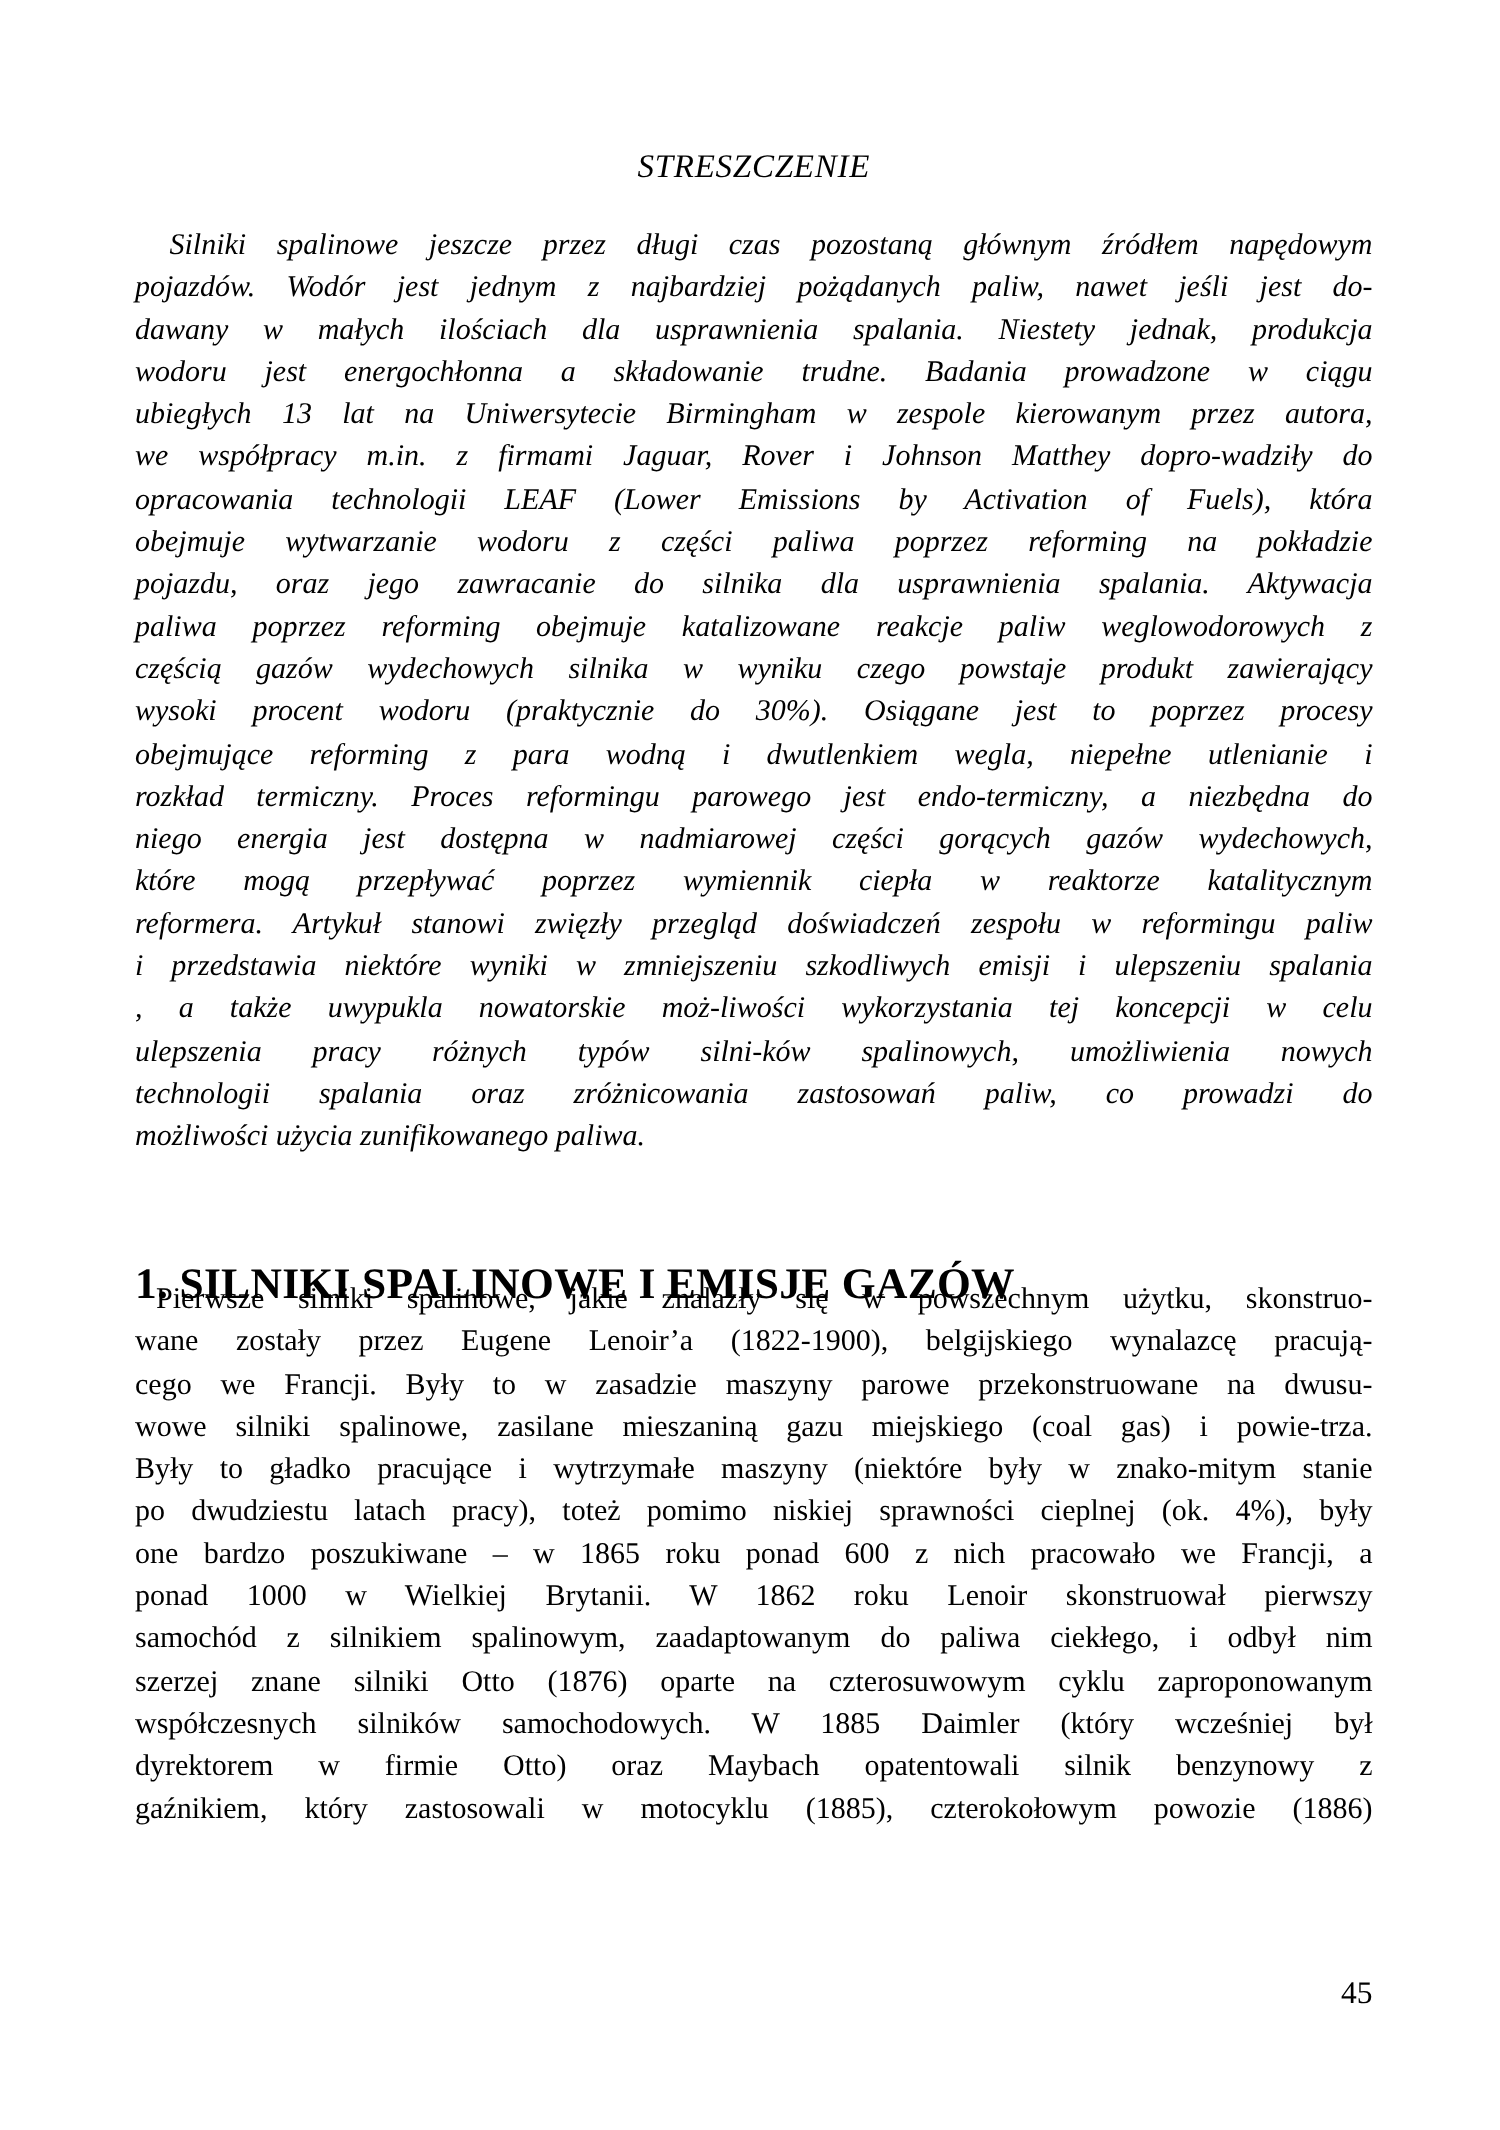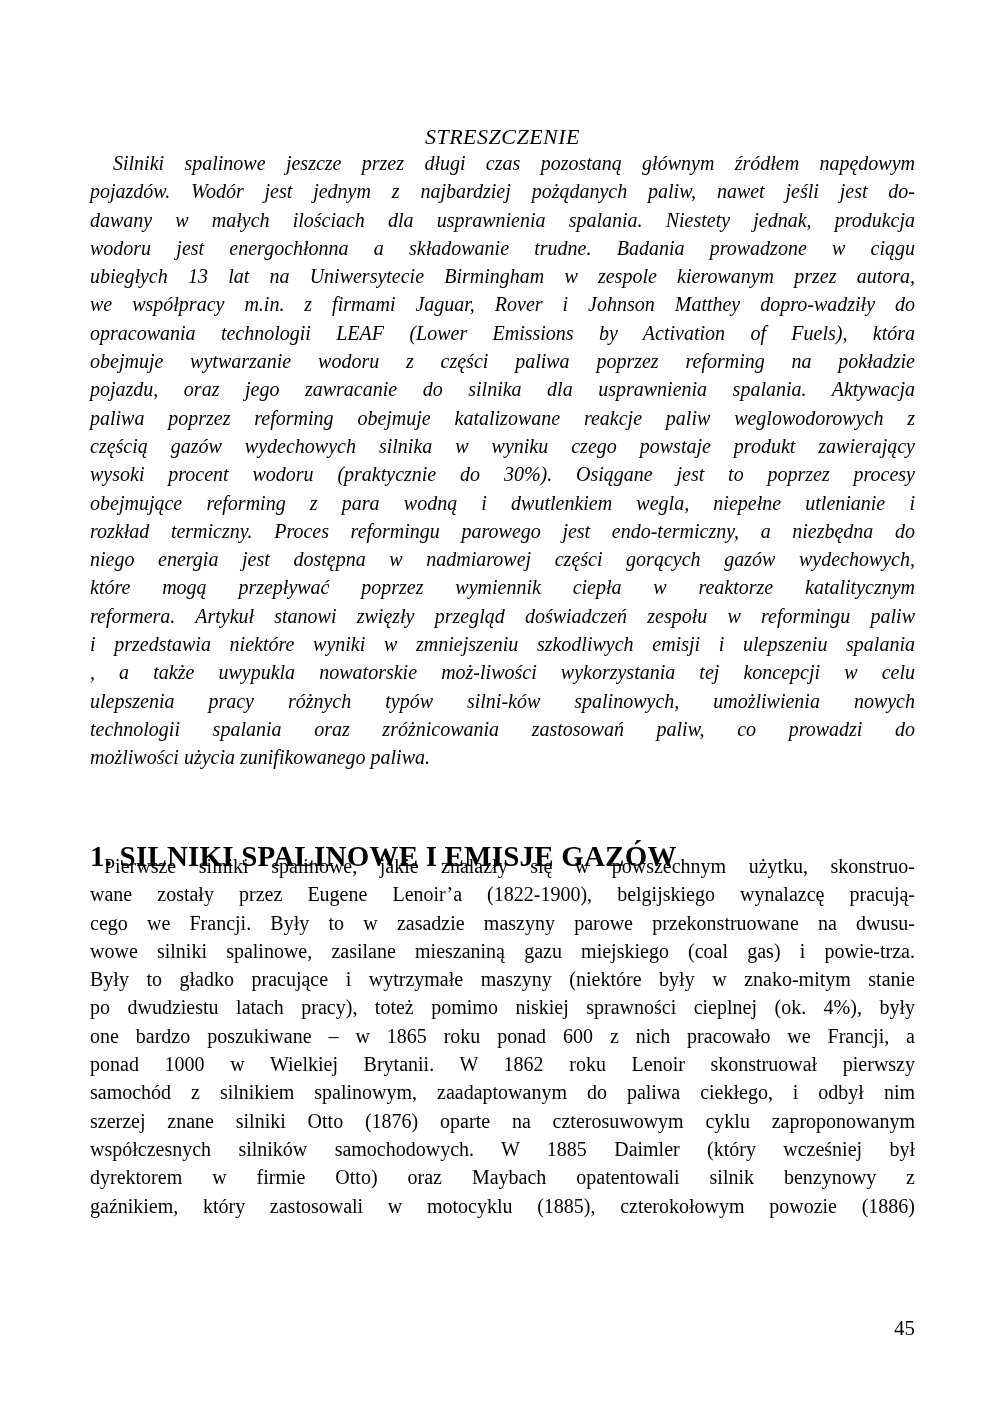--- a/index.html
+++ b/index.html
@@ -15,21 +15,21 @@
     height: 1420px;
     background: #ffffff;
     overflow: hidden;
   }
   .col {
     position: absolute;
     left: 90px;
     width: 825px;
   }
   .doc-title {
-    top: 124px;
+    top: 98px;
     text-align: center;
     font-style: italic;
     font-size: 22px;
     letter-spacing: 0.5px;
   }
   .abstract-block {
     top: 149px;
   }
   .body-block {
     top: 852px;

